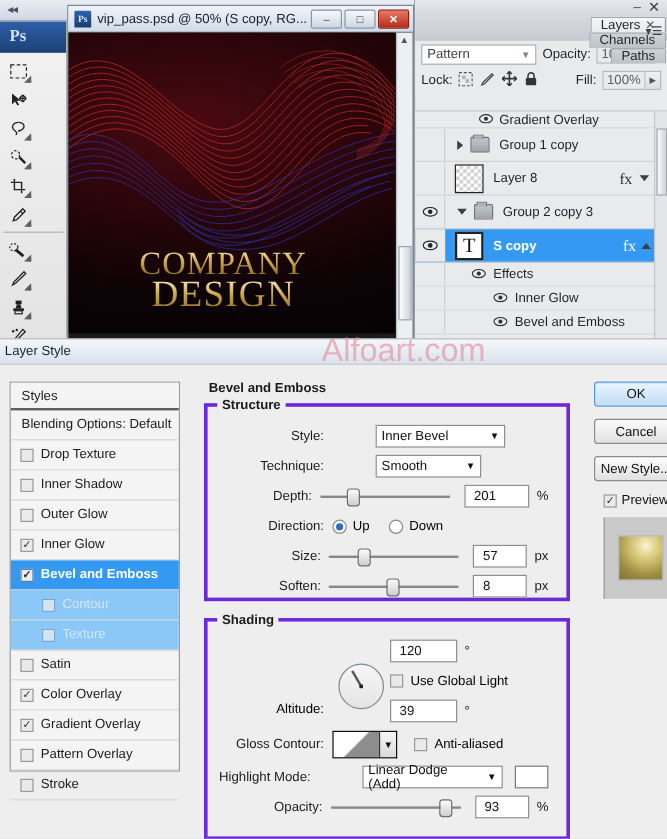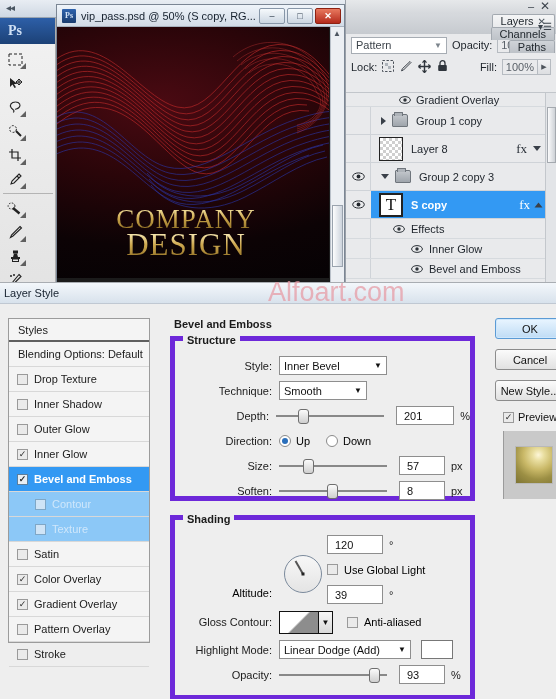--- a/index.html
+++ b/index.html
@@ -267,31 +267,31 @@
   .style-row.sub .cb { background:#cfe4f6; border-color:#7fa7c6; }
 
   
   .main-panel {
     position:absolute; left:160px; top:14px; width:325px; height:383px;
   }
   .section-title {
     font-size:11px; font-weight:bold; color:#1b1b1b; margin-bottom:2px;
   }
   .fieldset {
-    border:5px solid #6d28d9; position:relative; padding:10px 0 8px 8px; margin-top:6px;
+    border:3px solid #6d28d9; position:relative; padding:10px 15px 8px 8px; margin-top:6px;
   }
   .legend {
     position:absolute; top:-7px; left:8px; background:#eeeeee; padding:0 4px;
     font-size:11px; font-weight:bold; color:#1b1b1b;
   }
   .frow { display:flex; align-items:center; height:25px; }
   .frow .flabel { width:96px; text-align:right; padding-right:7px; font-size:11px; color:#1b1b1b; }
   .dsel {
     height:19px; background:#fff; border:1px solid #8e8e8e;
-    display:flex; align-items:center; padding:0 4px; font-size:11px; color:#111; cursor:pointer;
+    display:flex; align-items:center; padding:0 4px; font-size:11px; color:#111; cursor:pointer;margin-left:36px;
   }
   .dsel .car { margin-left:auto; padding-left:10px; font-size:8px; color:#111; }
   .slider { position:relative; height:18px; display:flex; align-items:center; flex:none; }
   .track { height:2px; background:#888; width:100%; }
   .knob {
     position:absolute; width:11px; height:15px; top:2px;
     background:linear-gradient(180deg,#fbfbfb,#cfcfcf);
     border:1px solid #6e6e6e; border-radius:3px;
   }
   .vbox {

